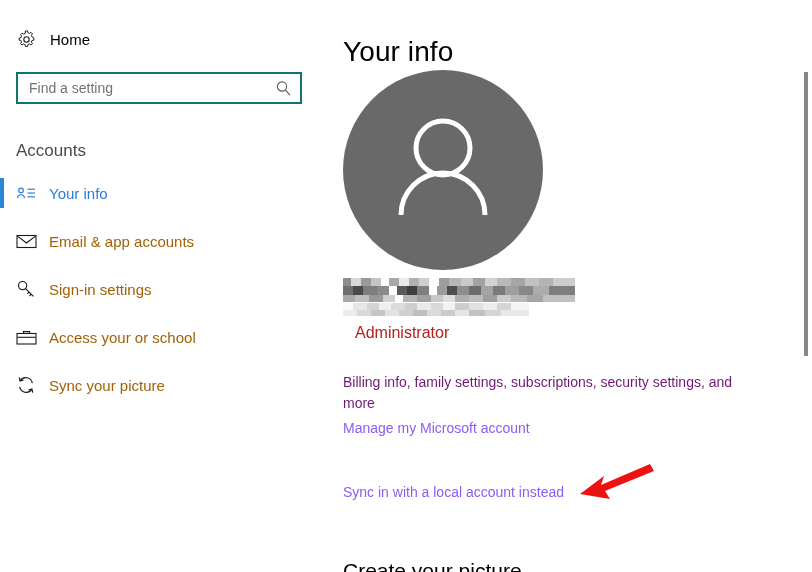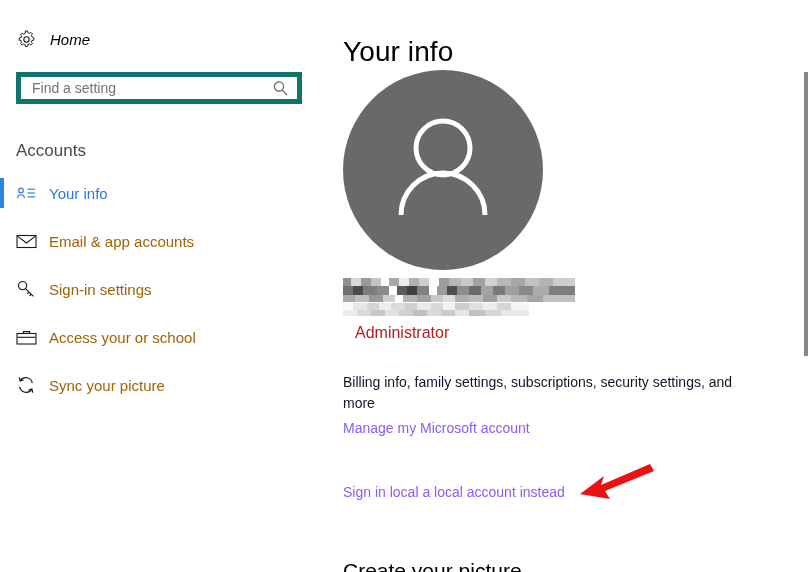--- a/index.html
+++ b/index.html
@@ -28,40 +28,39 @@
   }
 
   .home-row {
     position: absolute;
     left: 0; top: 22px;
     width: 310px;
     height: 34px;
     display: flex;
     align-items: center;
     cursor: default;
-    font-style: italic;
   }
   .home-icon {
     width: 20px; height: 20px;
     margin-left: 16px;
     display: flex; align-items: center; justify-content: center;
     flex: none;
   }
   .home-label {
     margin-left: 14px;
     font-size: 15px;
     color: #000000;
   }
 
   .search-box {
     position: absolute;
     left: 16px; top: 72px;
     width: 286px;
     height: 32px;
-    border: 5px solid #0f766e;
+    border: 2px solid #0f766e;
     background: #ffffff;
     box-sizing: border-box;
     display: flex;
     align-items: center;
   }
   .search-input {
     border: none;
     outline: none;
     background: transparent;
     font-family: "Liberation Sans", sans-serif;
@@ -198,21 +197,21 @@
     font-size: 16px;
     color: #b91c1c;
   }
 
   .billing-text {
     position: absolute;
     left: 13px; top: 372px;
     width: 420px;
     font-size: 14px;
     line-height: 21px;
-    color: #0f172a;
+    color: #701a75;
   }
 
   .link {
     position: absolute;
     font-size: 14px;
     color: #8b5cf6;
     cursor: default;
     text-decoration: none;
   }
   .link-manage { left: 13px; top: 420px; }
@@ -357,21 +356,21 @@
 
   <div class="redact redact-name"></div>
   <div class="redact redact-mail"></div>
 
   <div class="admin-label">Administrator</div>
 
   <div class="billing-text">Billing info, family settings, subscriptions, security settings, and more</div>
 
   <a class="link link-manage">Manage my Microsoft account</a>
 
-  <a class="link link-local">Sign in local a local account instead</a>
+  <a class="link link-local">Sync in with a local account instead</a>
 
   <h2 class="section-title2">Create your picture</h2>
 </div>
 
 <div id="arrow-annotation">
   <svg width="78" height="42" viewBox="0 0 78 42">
     <polygon points="2,34 26,16 23,25 72,4 76,11 27,31 32,39" fill="#ee1111"></polygon>
   </svg>
 </div>
 

